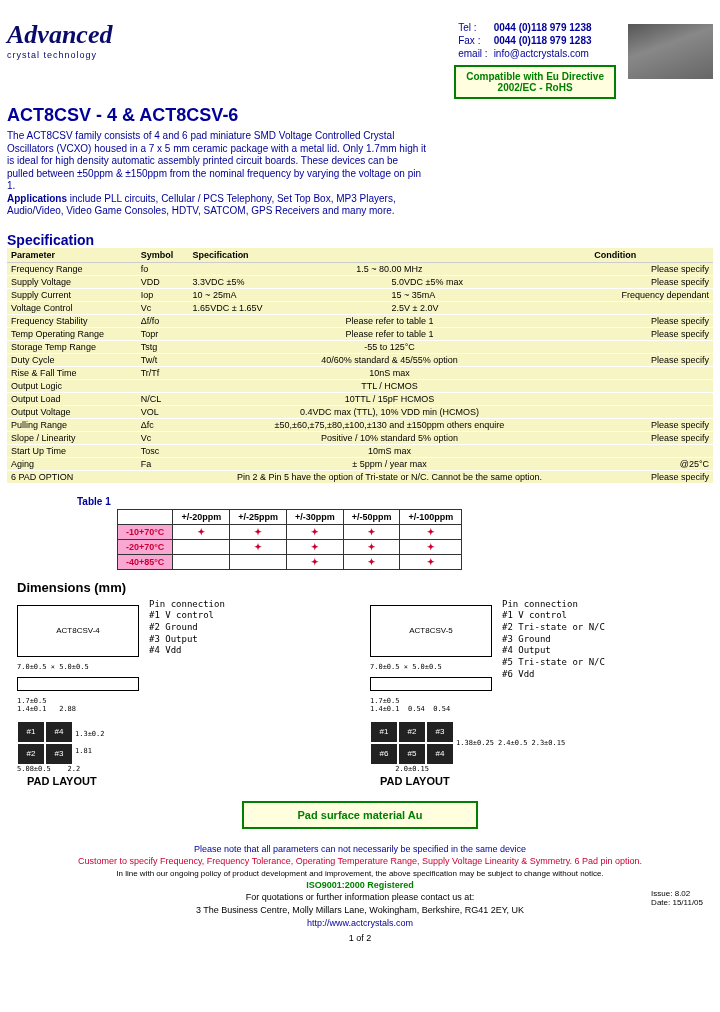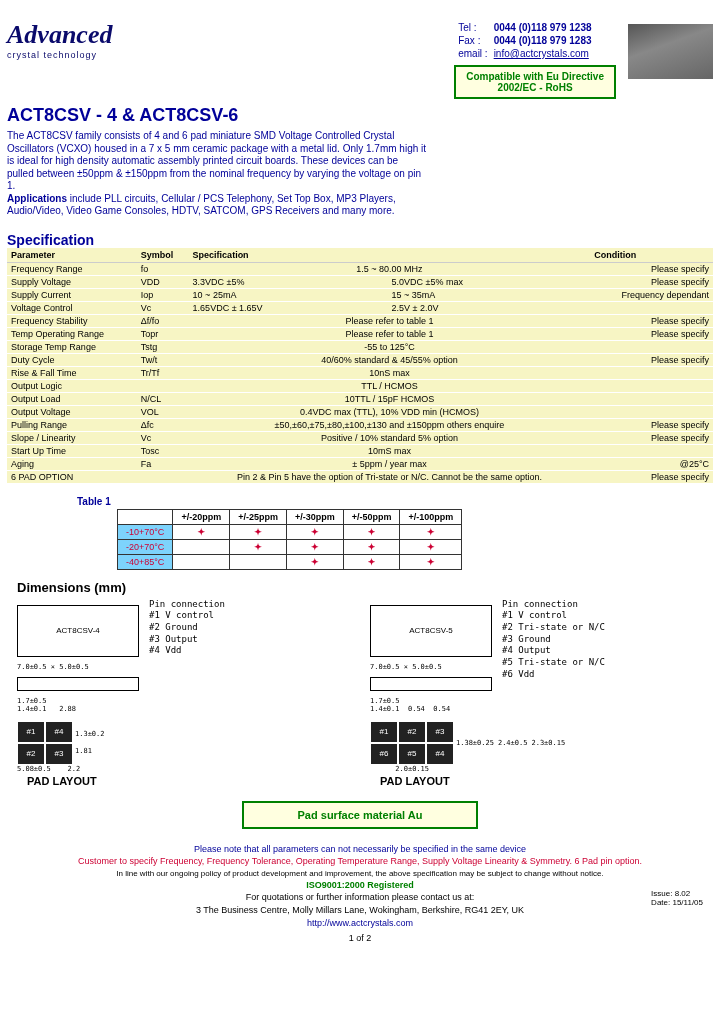--- a/index.html
+++ b/index.html
@@ -2,34 +2,34 @@
 <html><head>
 <meta charset="utf-8">
 <style>
 body { margin:0; padding:0; font-family: Arial, sans-serif; font-size:10px; background:#fff; width:720px; }
 .page { padding:20px 7px; }
 .header { display:flex; justify-content:space-between; align-items:flex-start; margin-bottom:6px;}
 .logo { font-size:26px; font-style:italic; color:#0a0a6b; font-weight:bold; font-family:'Times New Roman',serif;}
 .tagline { font-size:9px; color:#0a0a6b; letter-spacing:1px;}
 .contact-block { font-size:10px; color:#009; }
 .contact-block table td { padding:0 2px; }
-.contact-block a{ color:#009; text-decoration:underline;}
+.contact-block a{ color:#009; }
 .rohs-box { border:2px solid #008000; background:#ffffe0; padding:4px 10px; font-size:10px; color:#008000; font-weight:bold; text-align:center; margin-top:4px;}
 .chip-img { width:85px; height:55px; background:linear-gradient(160deg,#555 0%,#888 40%,#666 100%); margin-top:4px;}
 .title { font-size:18px; font-weight:bold; color:#009; margin:4px 0;}
 .desc { font-size:10px; color:#009; line-height:1.25; max-width:420px;}
 .spec-title { font-size:14px; font-weight:bold; color:#009; margin-top:14px;}
 .spec-table { width:100%; border-collapse:collapse; font-size:9px;}
 .spec-table th { background:#f7f5c4; text-align:left; padding:2px 4px; font-weight:bold; border-bottom:1px solid #ccc;}
 .spec-table td { background:#f7f5c4; padding:1px 4px; border-bottom:1px solid #fff;}
 .table1-title { font-size:10px; font-weight:bold; margin:12px 0 2px 70px; color:#009;}
 .table1 { border-collapse:collapse; margin-left:110px;}
 .table1 th,.table1 td{ border:1px solid #333; padding:2px 8px; font-size:9px; text-align:center;}
 .table1 th{ background:#fff;}
-.table1 .rh{ background:#7dd3fc; font-weight:normal; color:#cc0033;margin-left:48px;}
+.table1 .rh{ background:#f9a8d4; font-weight:bold; color:#cc0033;margin-left:48px;}
 .plus{ color:#cc0033; font-weight:bold;}
 .dim-title { font-size:13px; font-weight:bold; margin:10px 0 4px 10px;}
 .diagrams { display:flex; gap:20px; padding:0 10px;}
 .dcol { flex:1;}
 .chip-outline { border:1px solid #000; width:120px; height:50px; display:flex; align-items:center; justify-content:center; font-size:8px; margin:6px 0;}
 .pinconn { font-family:monospace; font-size:9px; line-height:1.3;}
 .side-view { border:1px solid #000; width:120px; height:12px; margin:6px 0;}
 .dims { font-size:7px; font-family:monospace;}
 .pad-layout { display:flex; gap:2px; margin-top:8px; align-items:center;}
 .pad { background:#222; color:#fff; width:26px; height:20px; font-size:8px; display:flex; align-items:center; justify-content:center; border:1px solid #fff;}

